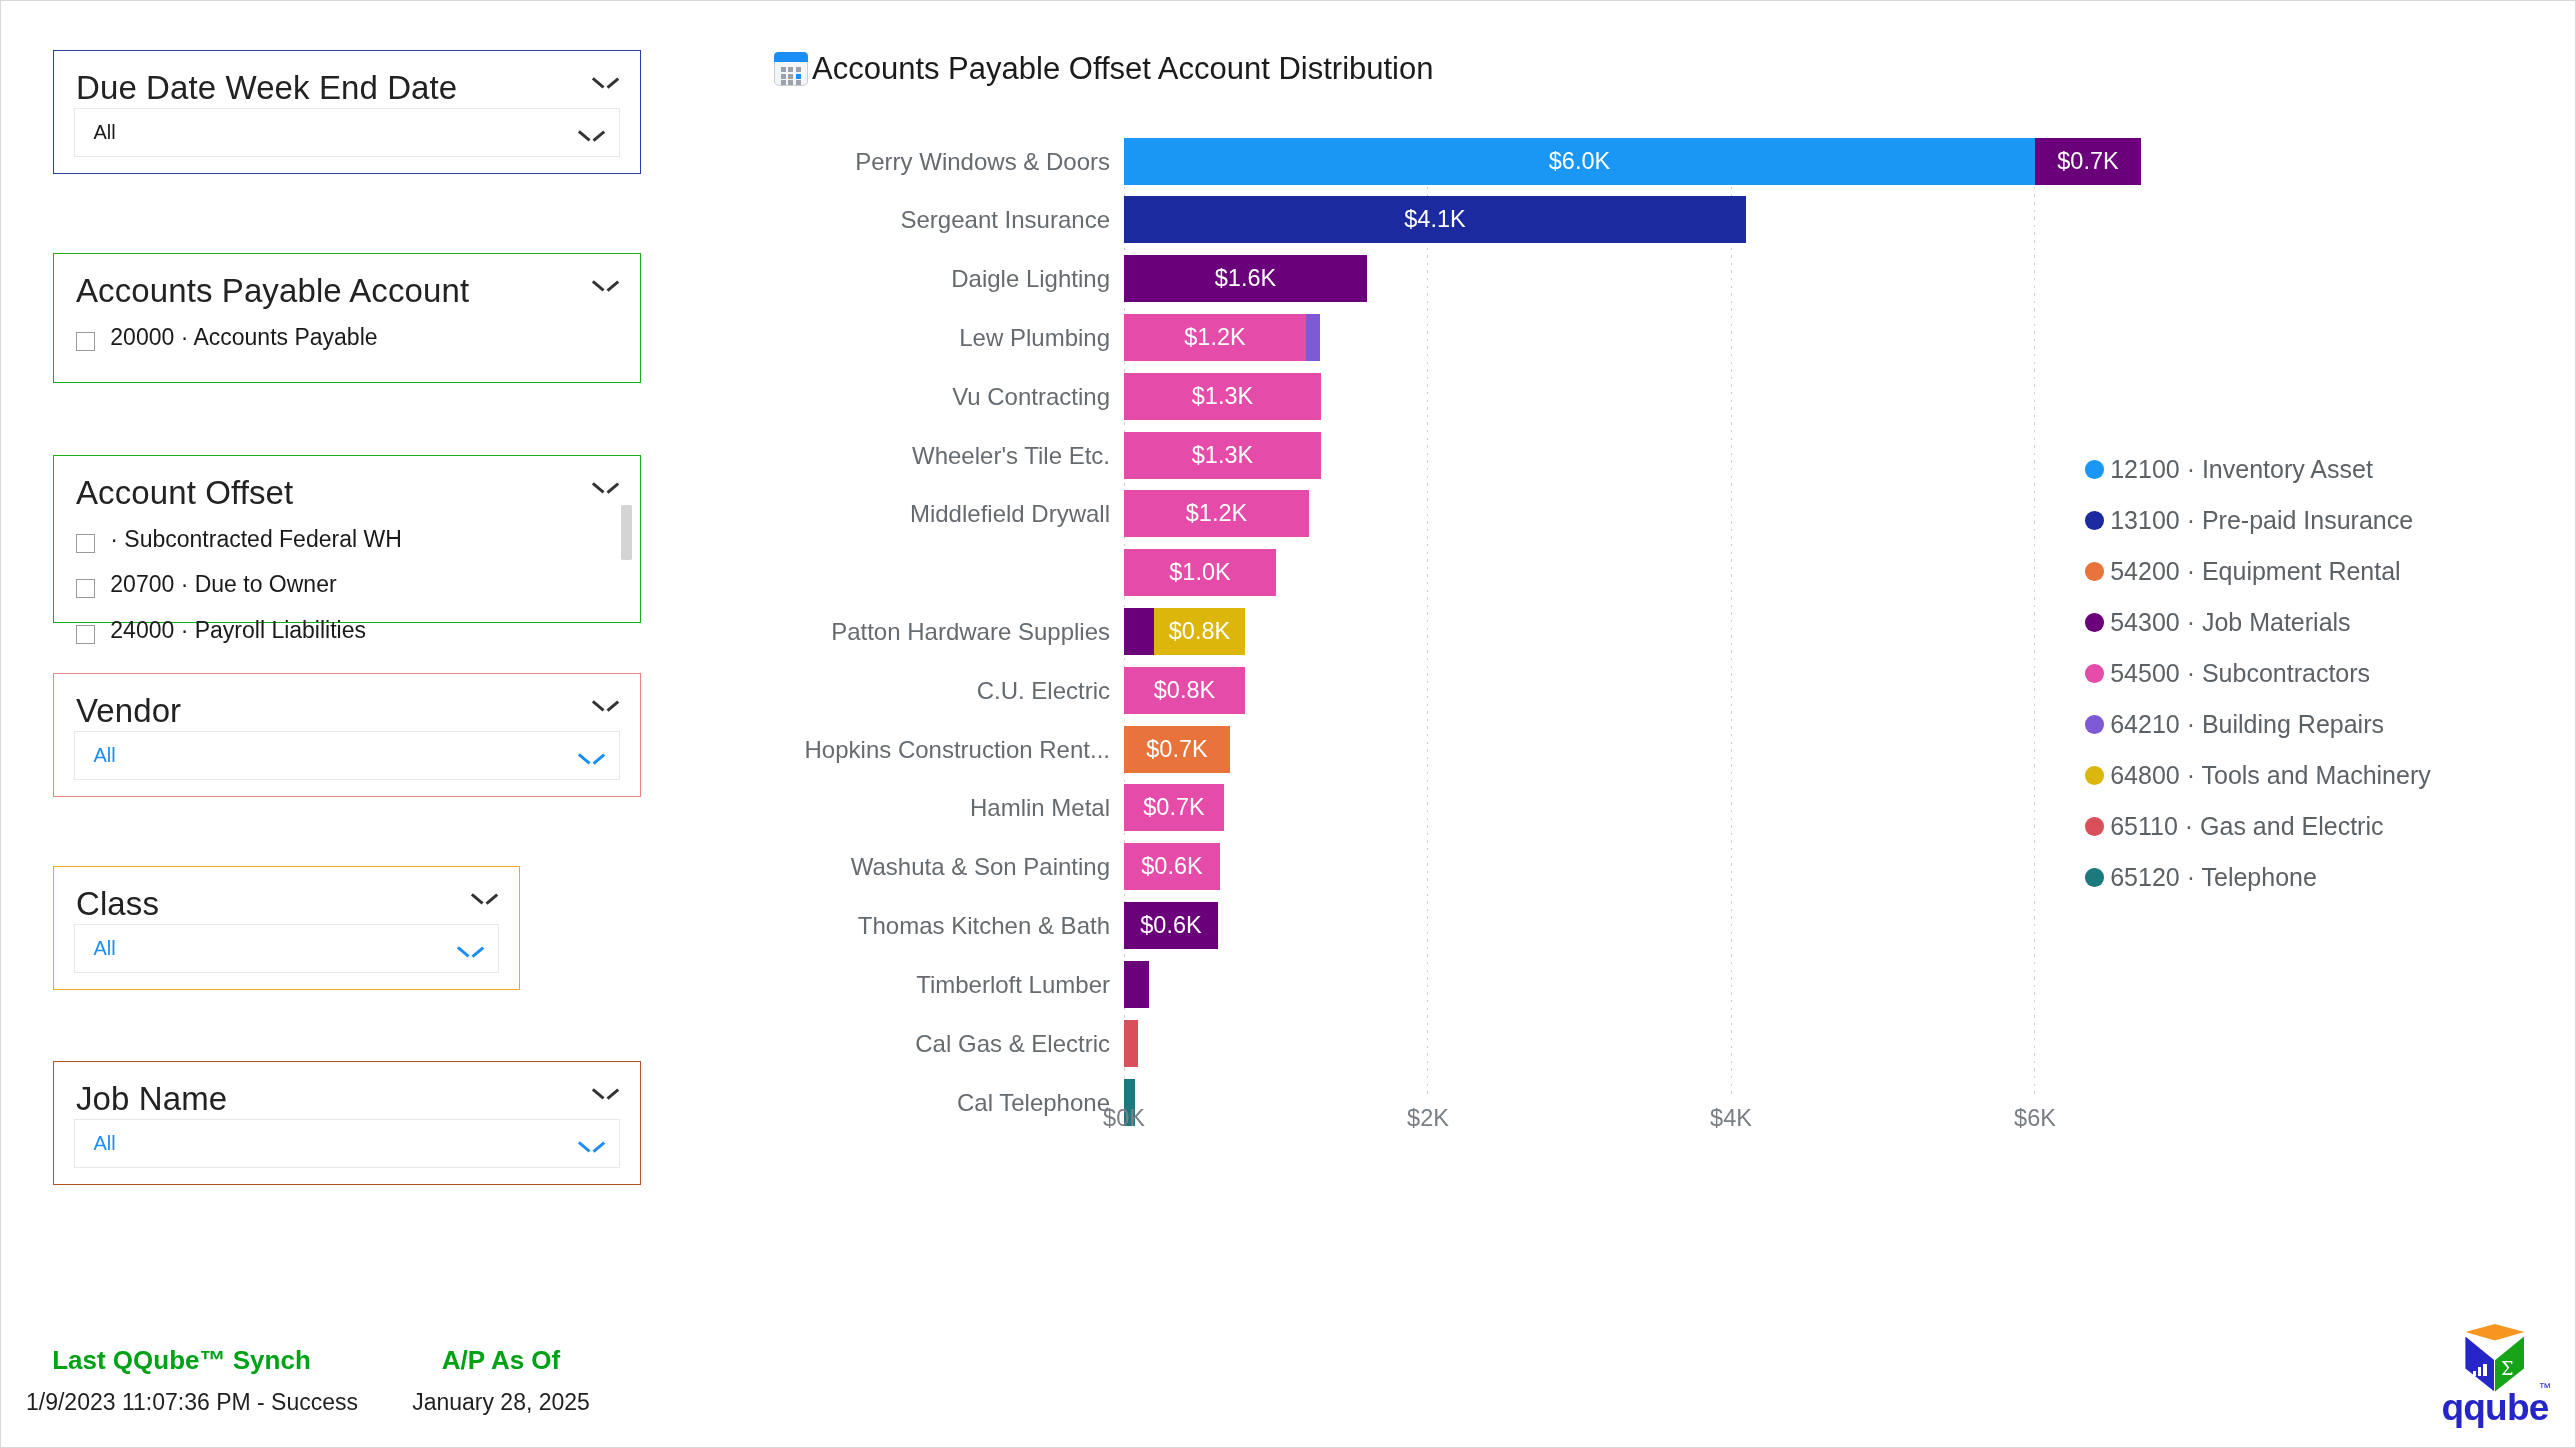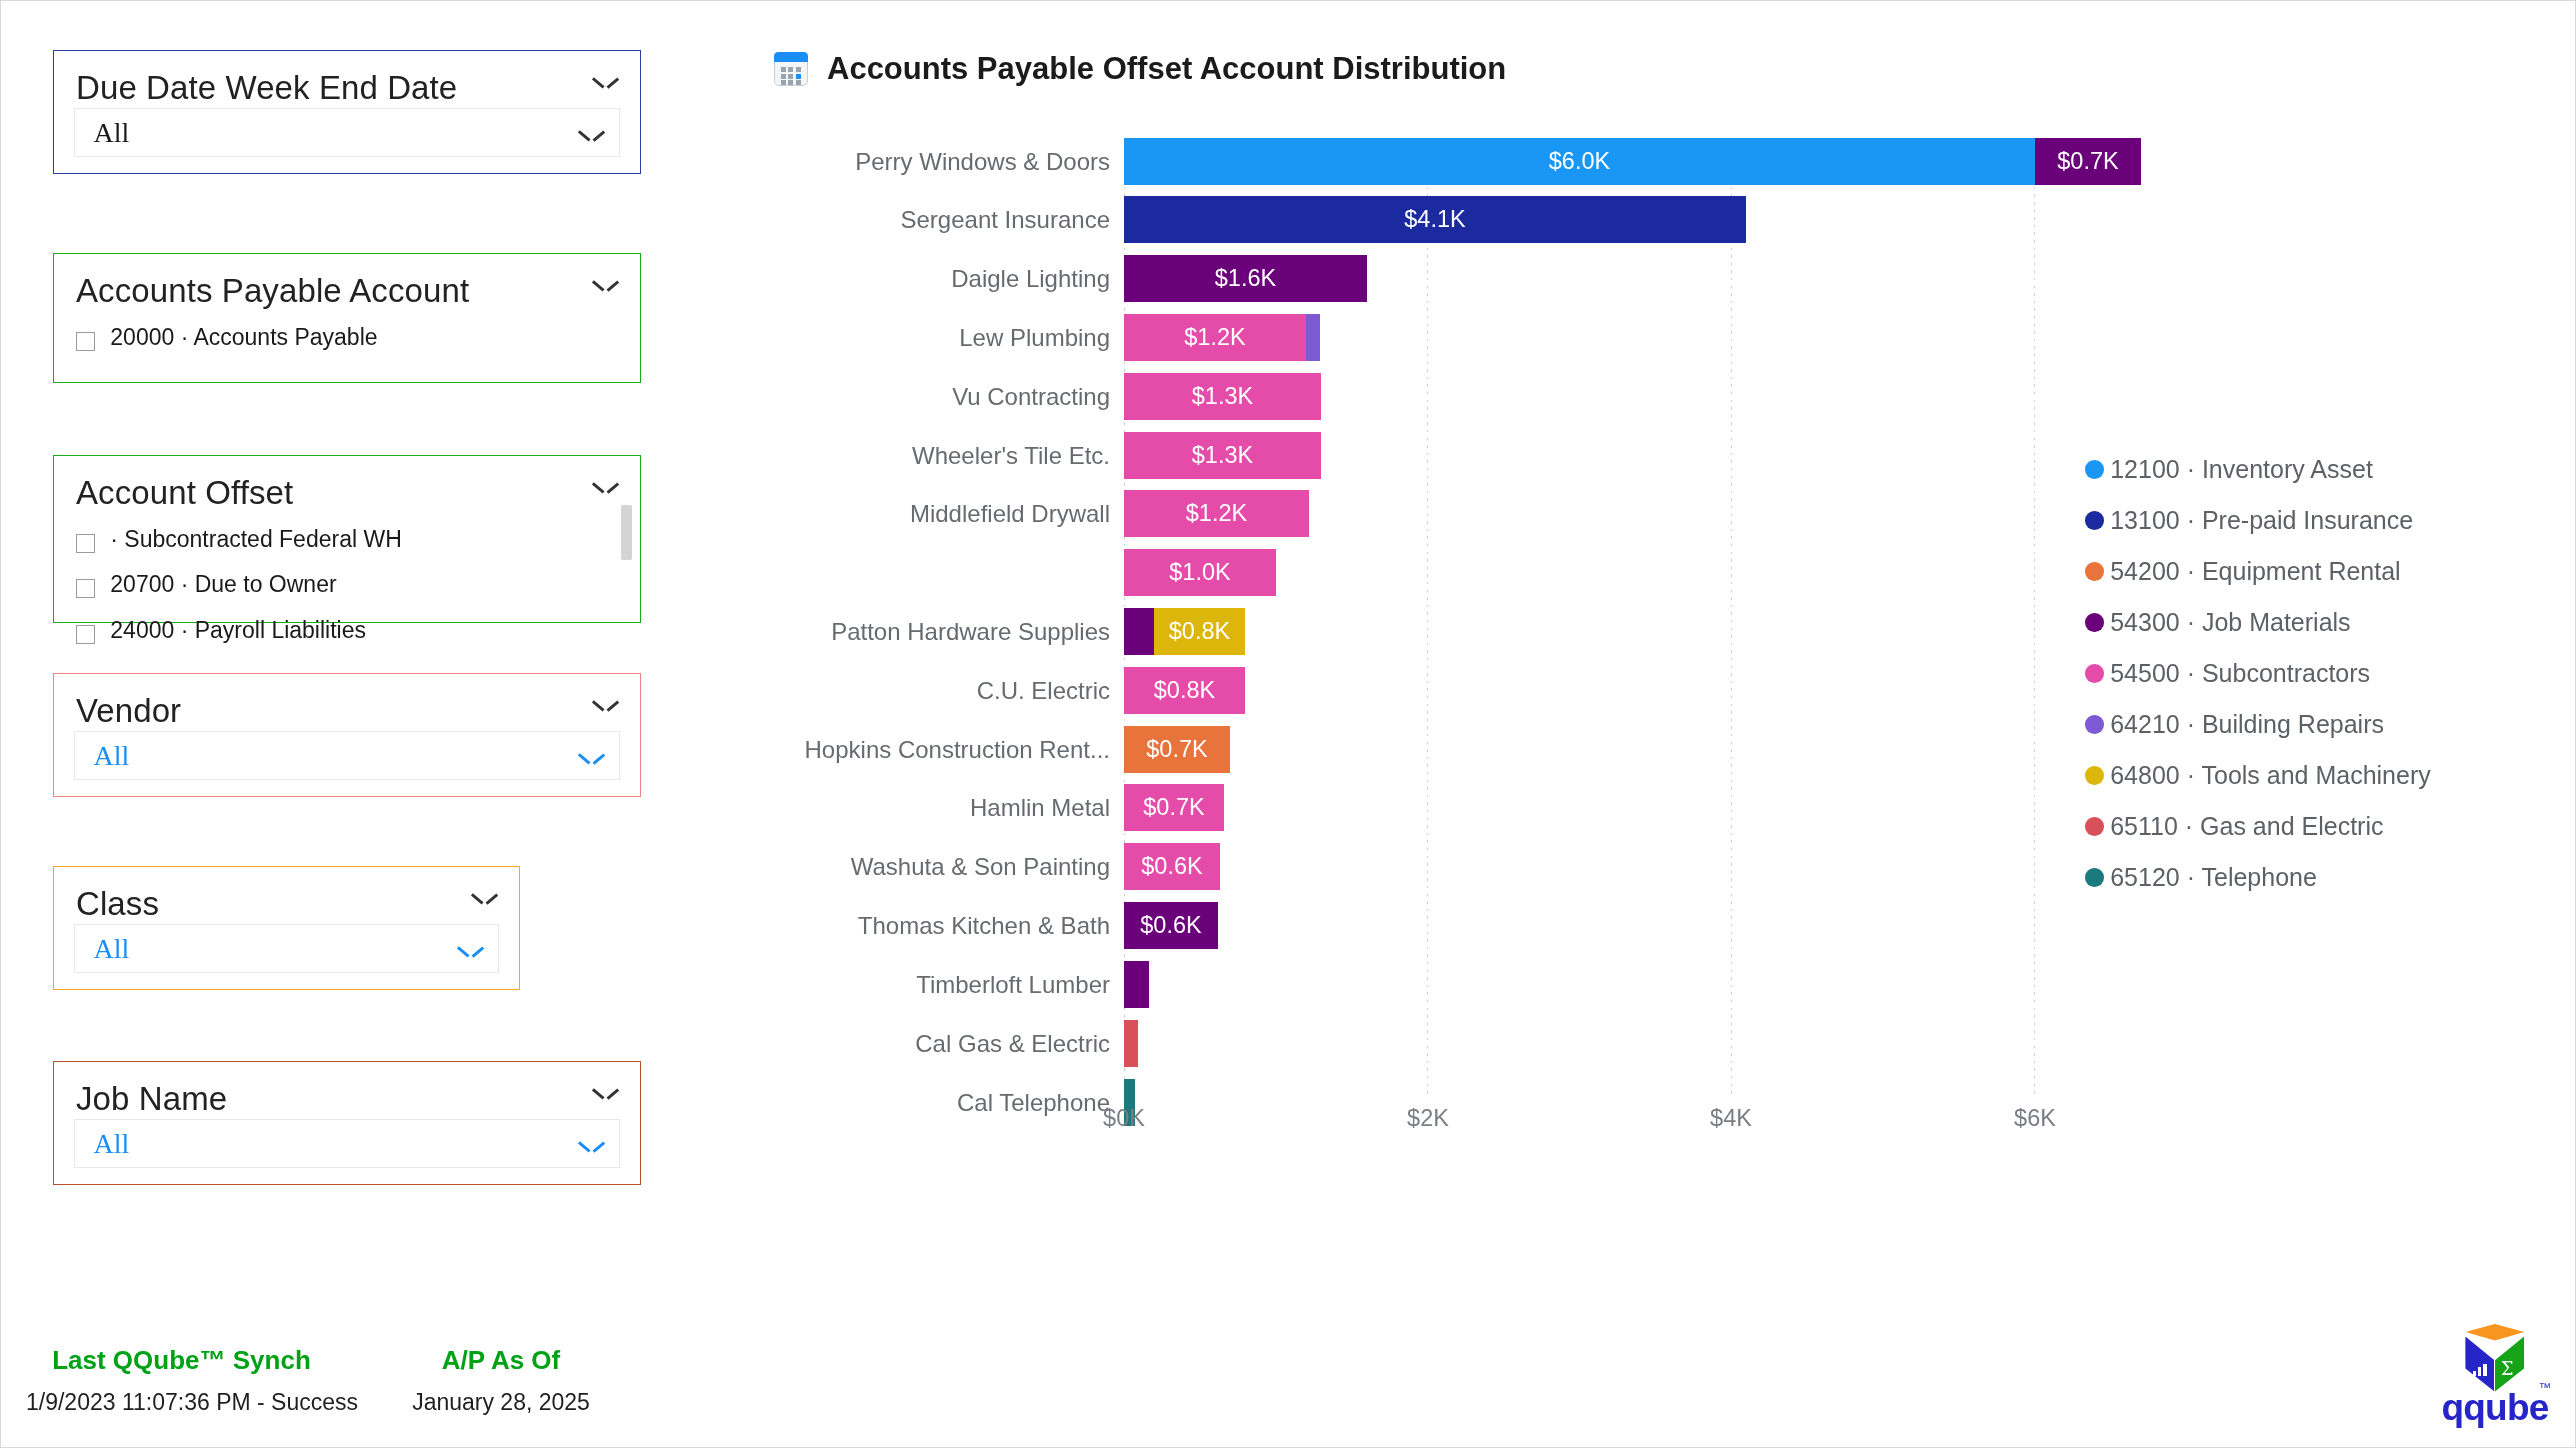--- a/index.html
+++ b/index.html
@@ -48,21 +48,21 @@
 
   .dd {
     position: absolute;
     left: 20px; right: 20px;
     height: 49px;
     border: 0.8px solid #e8e8e8;
     background: #ffffff;
     display: flex; align-items: center;
     padding: 0 15px 0 18.5px;
   }
-  .dd-value { font-size: 28px; flex: 1; font-family: Liberation Serif, serif; }
+  .dd-value { font-size: 20px; flex: 1; }
   .dd-value.plain { color: #1a1a1a; }
   .dd-value.link  { color: #1a8ef5; }
 
   .chk-row {
     display: flex; align-items: flex-end;
     padding: 0 0 0 22px;
     height: 45px;
   }
   .chk-box {
     width: 19.3px; height: 19.3px;
@@ -76,21 +76,21 @@
   .scrollbar {
     position: absolute;
     right: 7.6px; top: 49px;
     width: 11.8px; height: 55px;
     background: #d4d4d4; border-radius: 1.7px;
   }
 
   
   #chart-panel { position: absolute; left: 773px; top: 50px; width: 1764px; height: 1176px; }
 
-  .chart-title-row { display: flex; align-items: center; gap: 19px; font-weight: bold; }
+  .chart-title-row { display: flex; align-items: center; gap: 4px; }
   .cal-icon { width: 34px; height: 34px; position: relative; flex: none; }
   .cal-icon .body { position:absolute; inset:0; background:#f3f5f7; border:0.8px solid #c9ced4; border-radius:5px; }
   .cal-icon .top  { position:absolute; left:0; right:0; top:0; height:10px; background:#1a8ef5; border-radius:4.2px 4.2px 0 0; }
   .cal-icon .dot  { position:absolute; width:5px; height:5px; background:#9aa3ad; }
   .chart-title { font-size: 31px; color: #1b1b1b; }
 
   #plot {
     position: absolute;
     left: 0; top: 63px;
     width: 1260px; height: 1050px;

